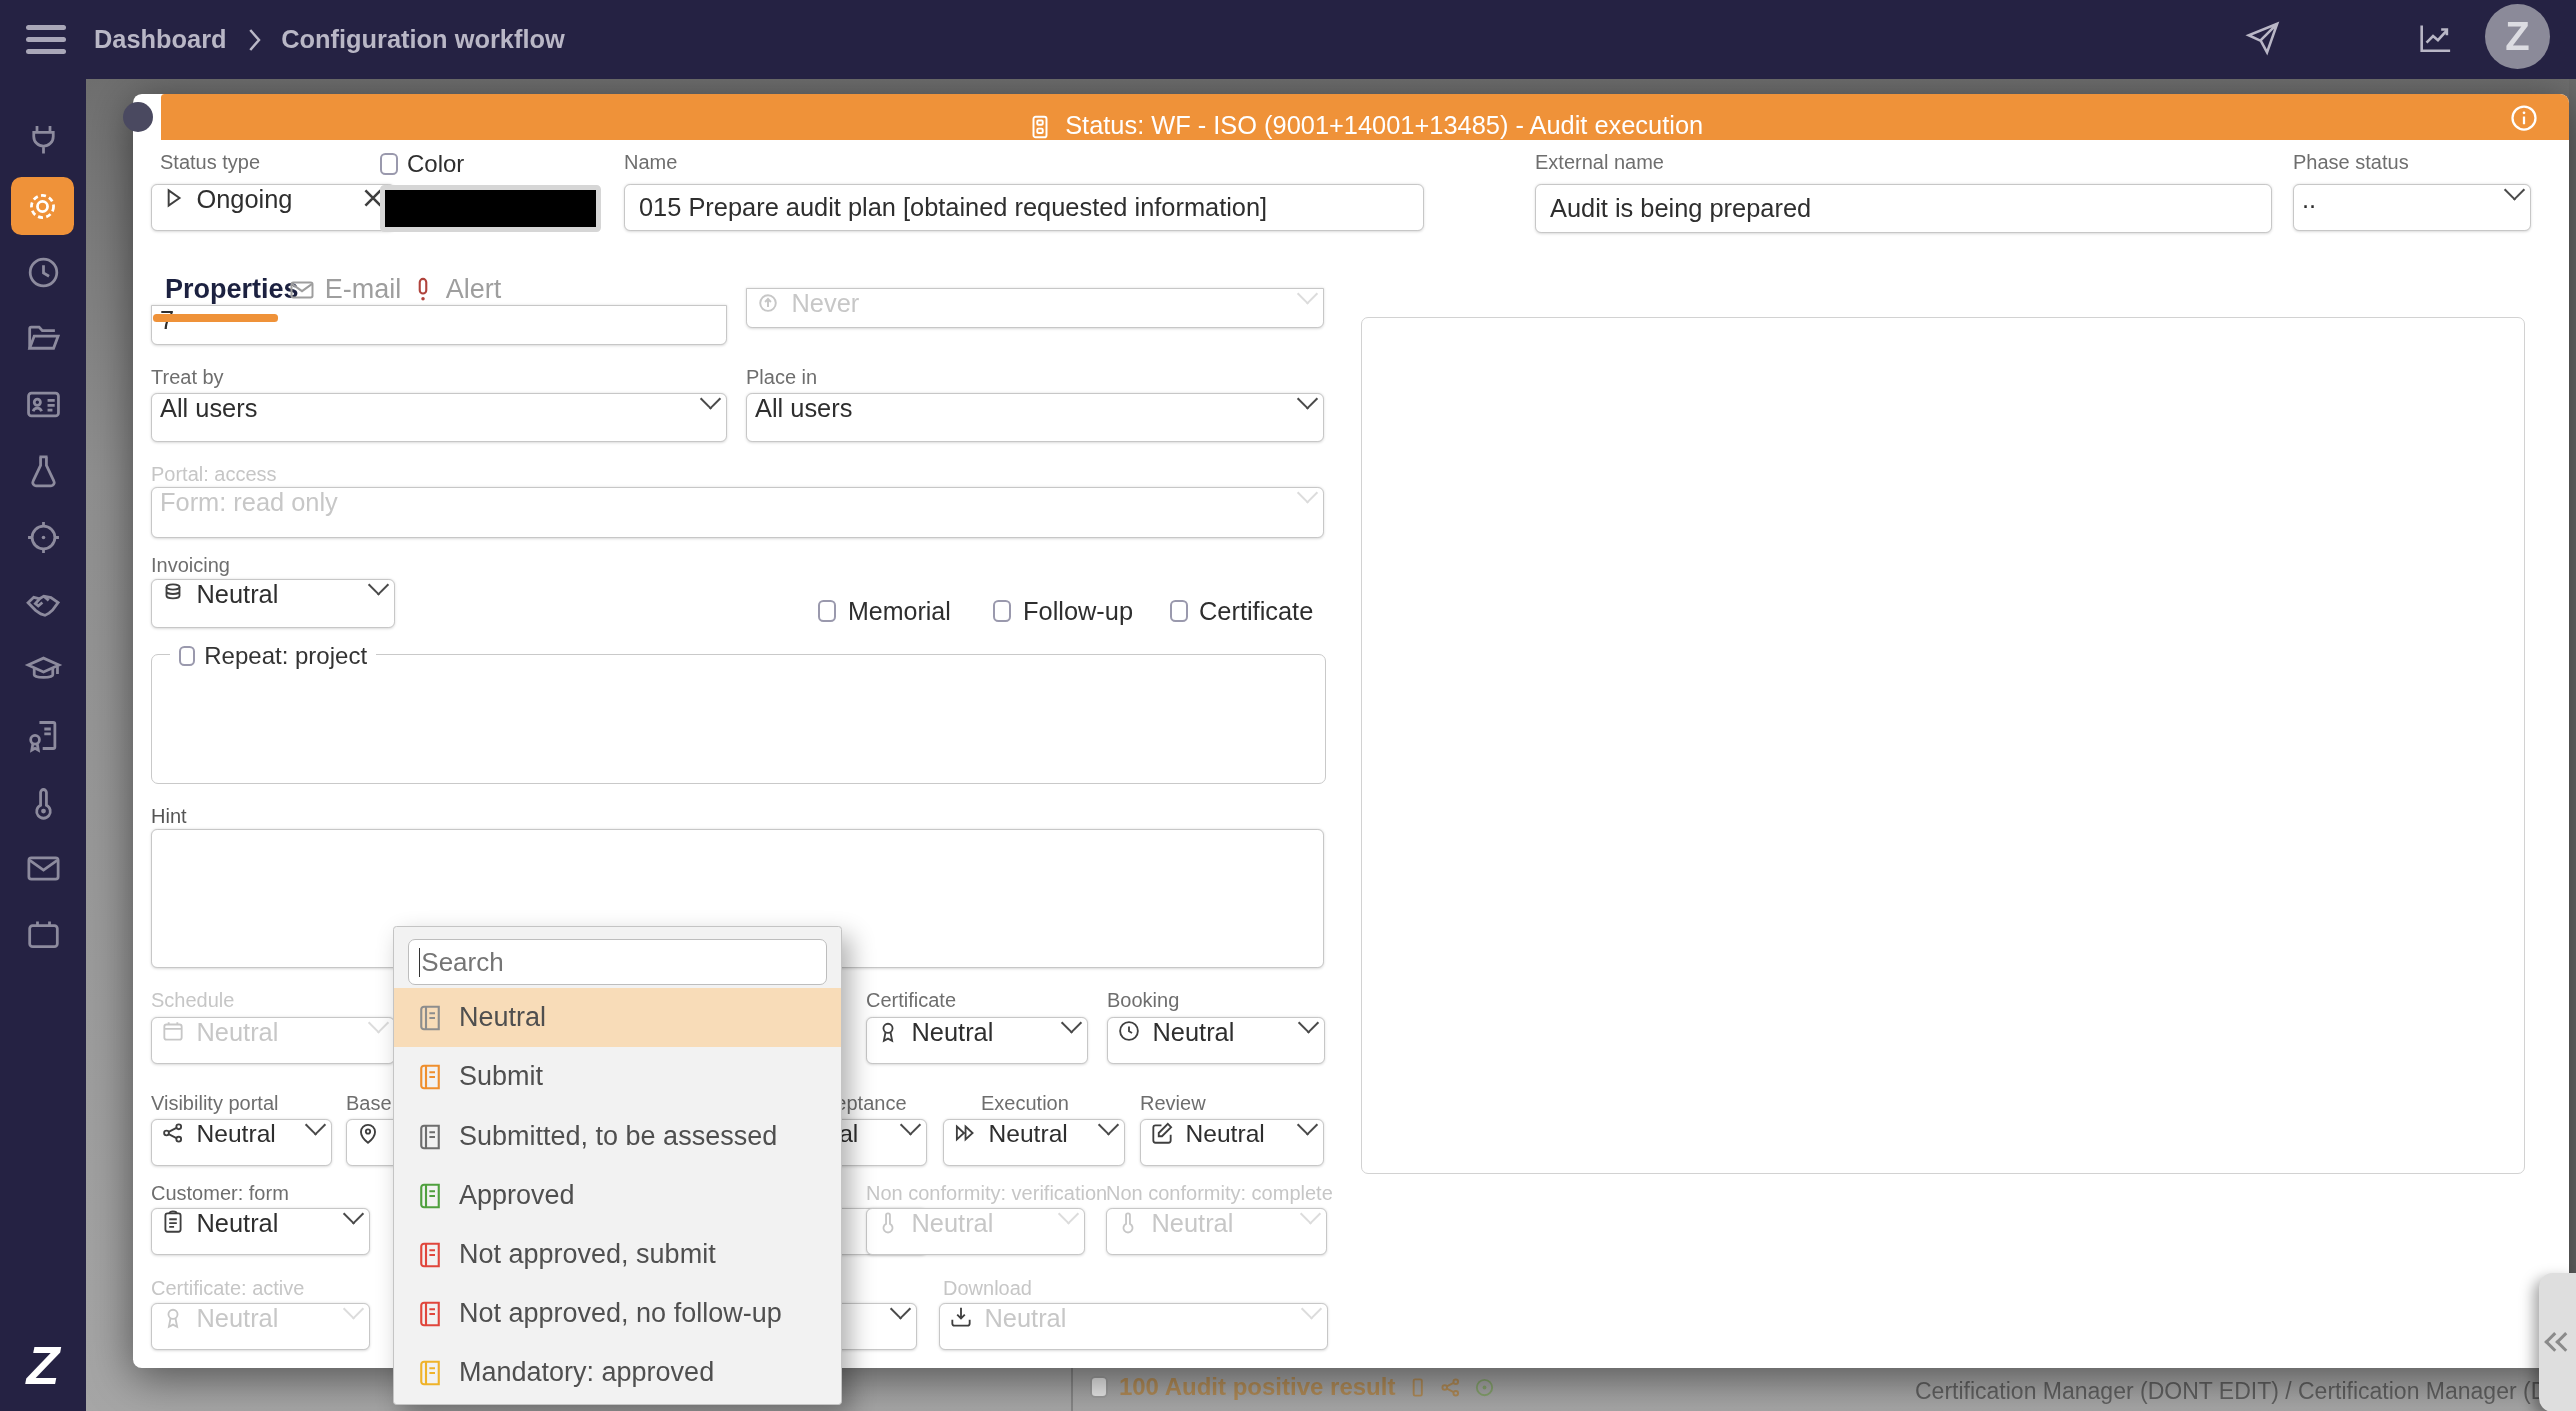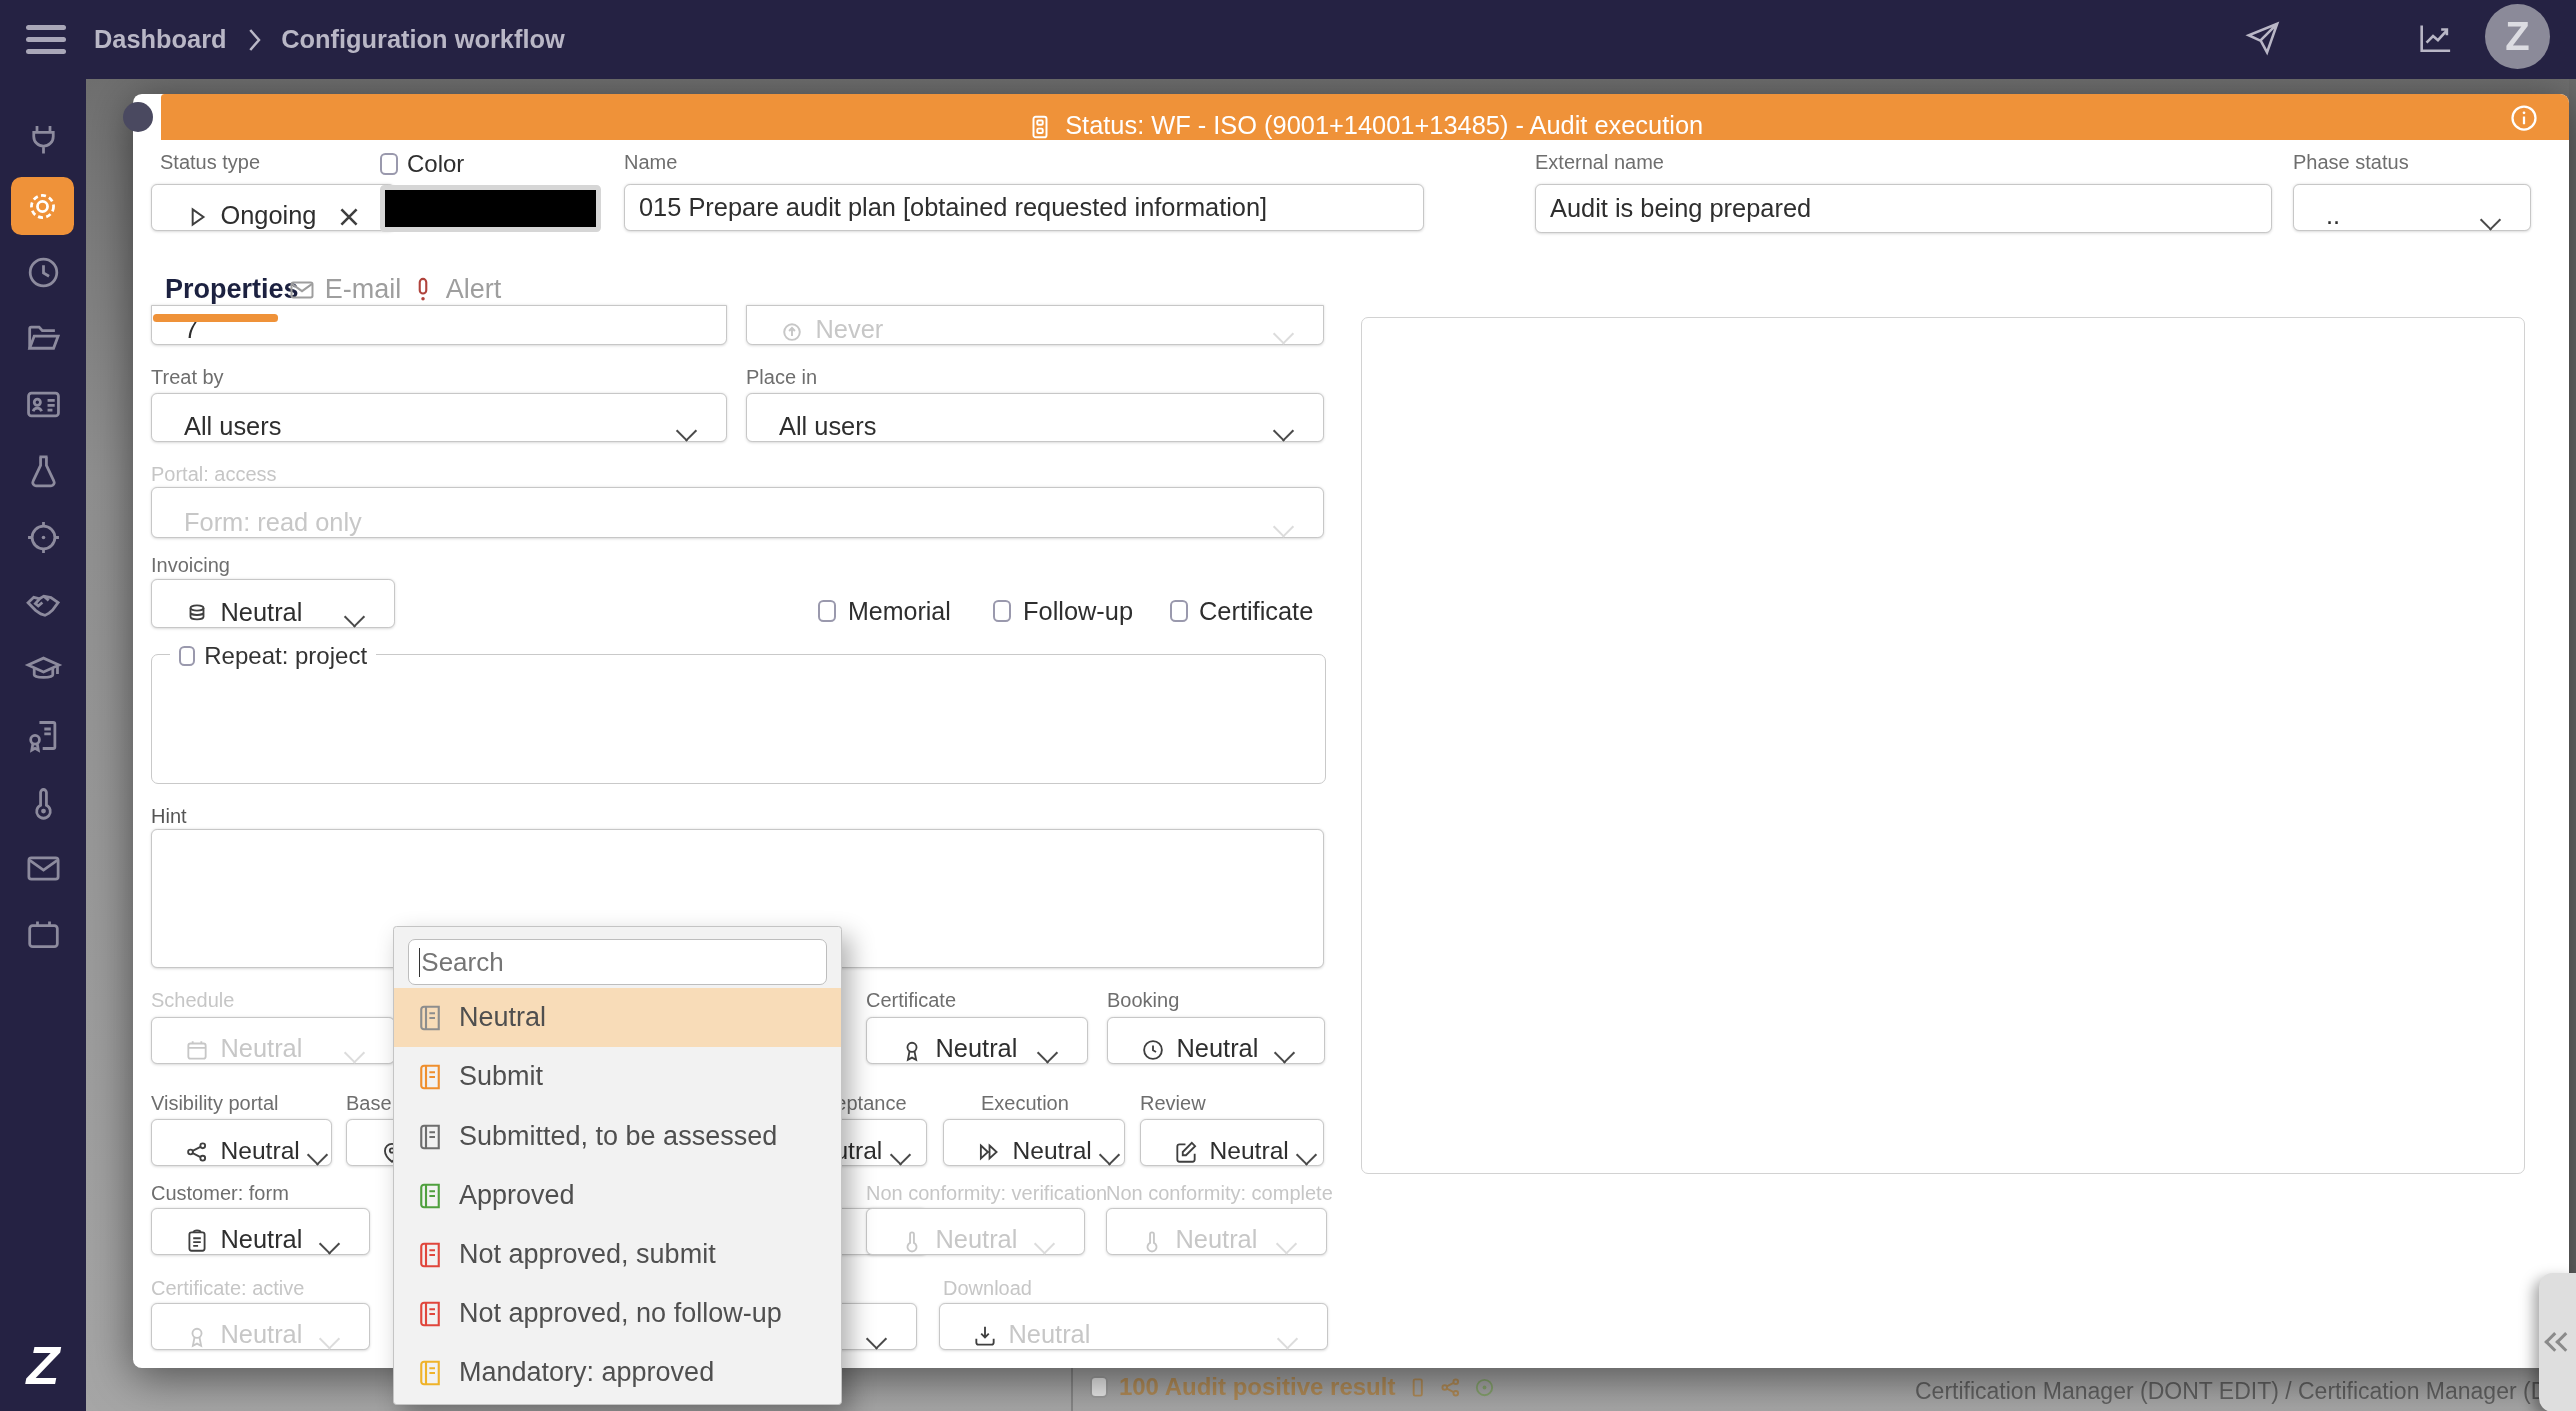--- a/index.html
+++ b/index.html
@@ -42,21 +42,21 @@
   #dlg-circle{position:absolute;left:123px;top:102px;width:30px;height:30px;border-radius:50%;
     background:#4a4960;z-index:15;}
   #dlg-head{position:absolute;left:161px;top:94px;width:2408px;height:46px;background:#ef9239;
     border-radius:3.5px 8.8px 0 0;display:flex;align-items:flex-end;justify-content:center;gap:12.3px;
     color:#fff;font-size:25.4px;z-index:12;}
   #dlg-info{position:absolute;left:2509px;top:103px;width:30px;height:30px;color:#fff;z-index:13;}
   .lbl{position:absolute;font-size:20px;color:#6e6e6e;white-space:nowrap;z-index:11;}
   .lbl.dis{color:#c6c6c6;}
   .lbl.dark{font-size:24px;color:#2e2e2e;}
   .box{position:absolute;background:#fff;border:1.8px solid #c7c7c7;border-radius:6.1px;
-    display:flex;align-items:flex-end;padding:0 32px;gap:10.5px;font-size:25.4px;color:#2e2e2e;
+    display:flex;align-items:flex-start;padding:0 8px;gap:10.5px;font-size:25.4px;color:#2e2e2e;
     box-shadow:0 0.9px 2.6px rgba(0,0,0,.15);box-sizing:border-box;z-index:11;}
   .box.dis{color:#c7c7c7;}
   .box.dis svg{color:#c7c7c7;}
   .box.dis .chev{color:#dcdcdc;}
   .box svg{width:26px;height:26px;color:#3f3f3f;flex:0 0 auto;}
   .chev{width:13px;height:13px;border-left:2.6px solid currentColor;border-bottom:2.6px solid currentColor;
     transform:rotate(-45deg) translate(1.8px,-1.8px);margin-left:auto;color:#4a4a4a;flex:0 0 auto;}
   input.txt{position:absolute;border:1.8px solid #c7c7c7;border-radius:6.1px;font-size:25.4px;color:#2e2e2e;
     padding:0 14px;font-family:inherit;box-shadow:0 0.9px 2.6px rgba(0,0,0,.15);box-sizing:border-box;z-index:11;background:#fff;}
   .cbx{width:18.4px;height:22px;border:2.6px solid #9a99ad;border-radius:5.3px;box-sizing:border-box;display:inline-block;background:#fff;}
@@ -278,21 +278,21 @@
     <svg viewBox="0 0 24 24" fill="none" stroke="currentColor" stroke-width="1.8">
         <rect x="9.2" y="2.5" width="5.6" height="12.5" rx="2.8"></rect>
         <circle cx="12" cy="19.5" r="1.5" fill="#b0433c" stroke="none"></circle>
       </svg>
     <span>Alert</span>
   </div>
 
   <div class="box" style="left:151px;top:305px;width:576px;height:40px;border-radius:0 0 6.1px 6.1px">
     <span>7</span>
   </div>
-  <div class="box dis" style="left:746px;top:305px;width:578px;height:40px;border-radius:0 0 6.1px 6.1px">
+  <div class="box dis" style="left:746px;top:288px;width:578px;height:40px;border-radius:0 0 6.1px 6.1px">
     <svg viewBox="0 0 24 24" fill="none" stroke="currentColor" stroke-width="1.8">
         <circle cx="12" cy="13" r="7.2"></circle>
         <path d="M12 16.5V9.8M9.3 12L12 9.2l2.7 2.8"></path>
       </svg>
     <span>Never</span>
       <span class="chev"></span>
   </div>
   <div id="tab-underline"></div>
 
   <div class="lbl" style="left:151px;top:366px">Treat by</div>

